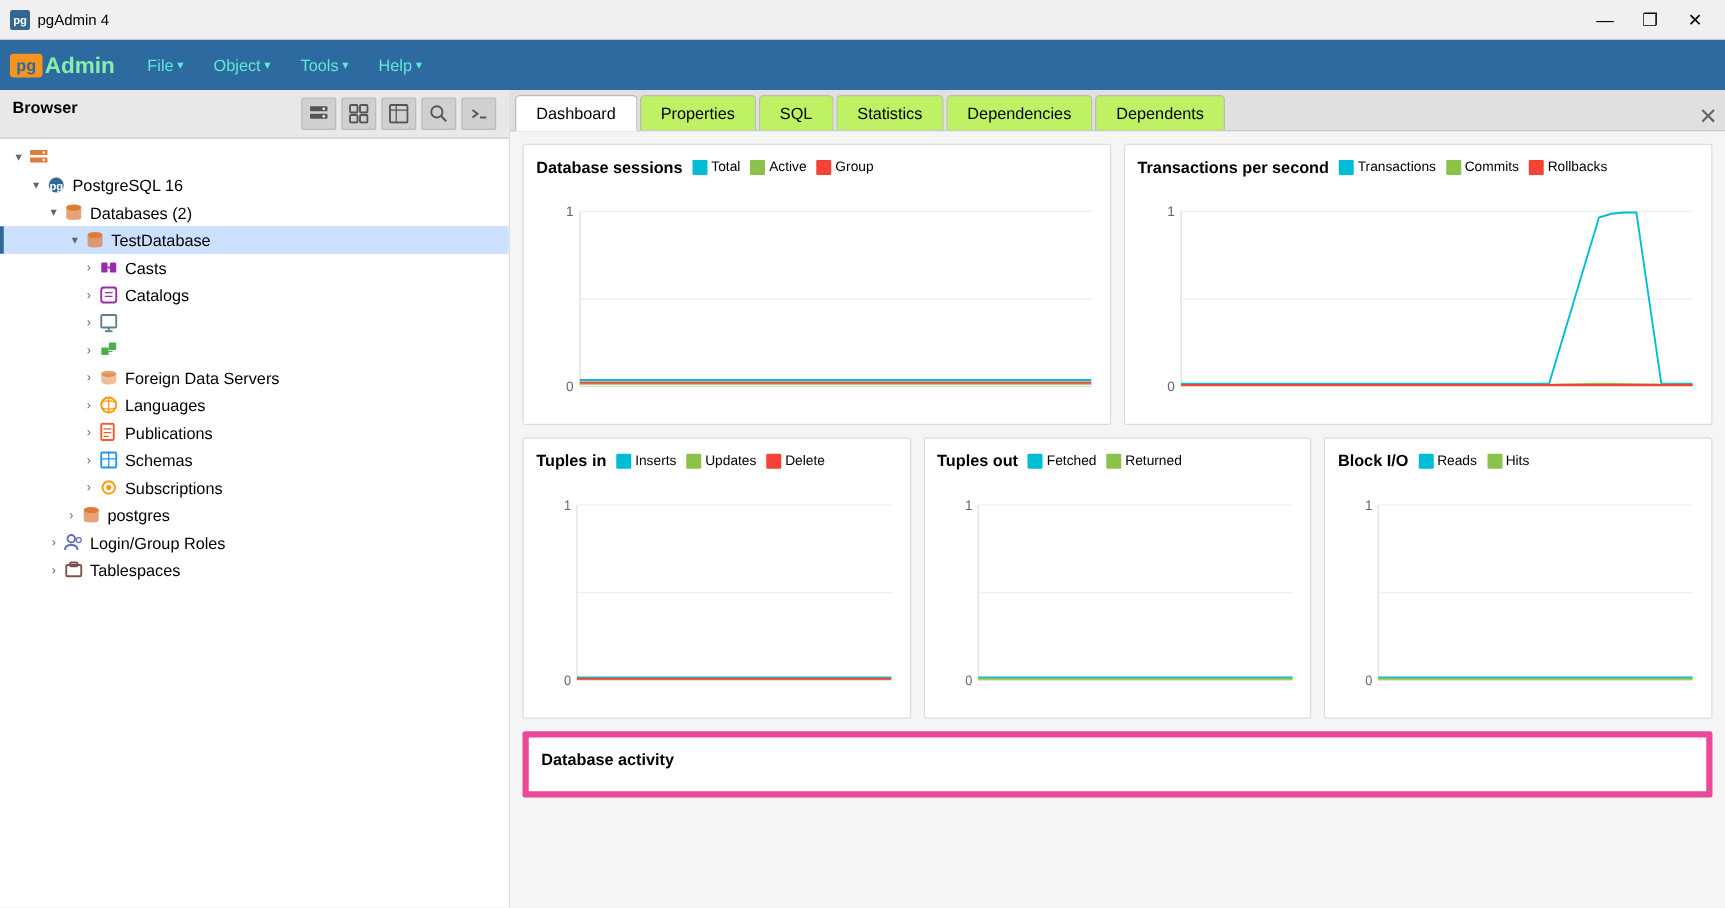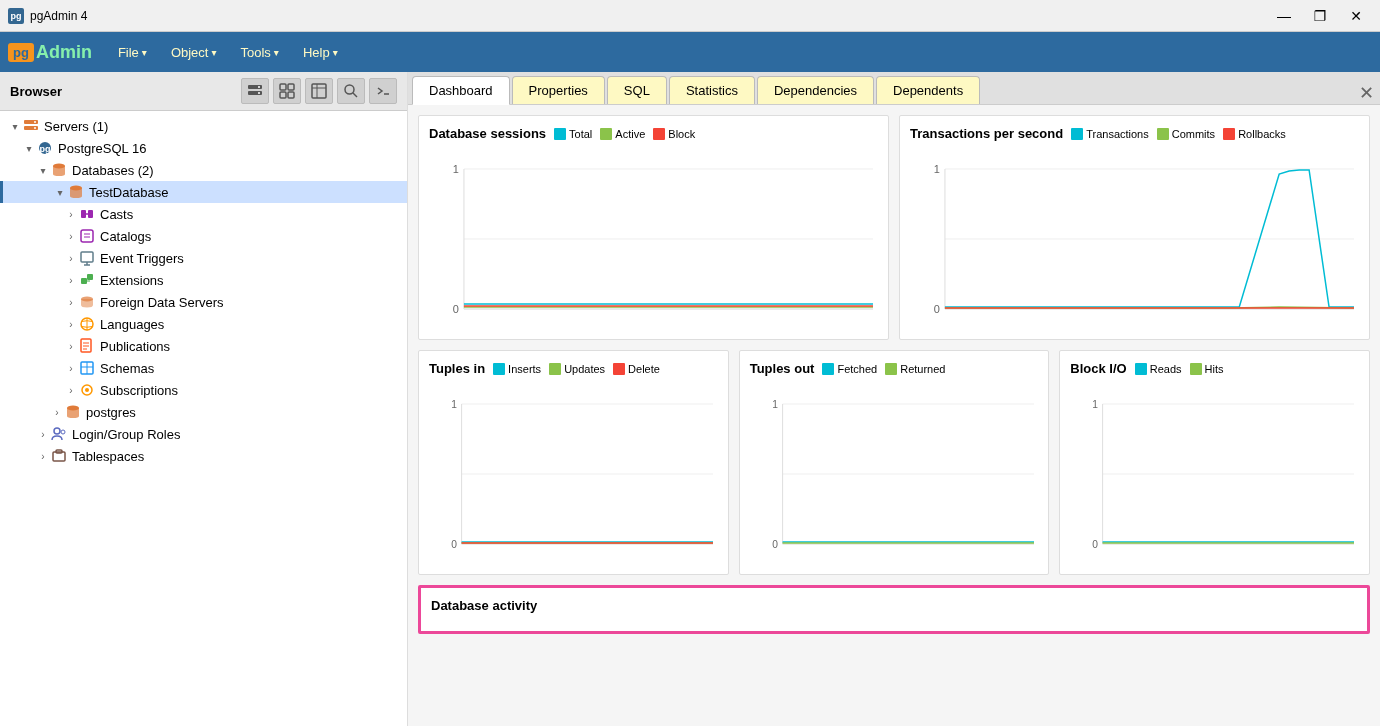--- a/index.html
+++ b/index.html
@@ -25,29 +25,29 @@
       background: #2d6a9f;
       height: 40px;
       display: flex;
       align-items: center;
       padding: 0 8px;
       gap: 4px;
     }
     .logo { display: flex; align-items: center; margin-right: 12px; }
     .logo-box { background: #f7941d; color: #2d6a9f; font-weight: bold; font-size: 13px; padding: 2px 5px; border-radius: 3px; }
     .logo-text { color: #86efac; font-weight: bold; font-size: 18px; margin-left: 2px; }
-    .menu-item { color: #fef9c3; padding: 4px 10px; cursor: pointer; border-radius: 3px; font-size: 13px; display: flex; align-items: center; gap: 3px; text-align: right; }
+    .menu-item { color: #5eead4; padding: 4px 10px; cursor: pointer; border-radius: 3px; font-size: 13px; display: flex; align-items: center; gap: 3px; text-align: right; }
     .menu-arrow { font-size: 10px; }
 
     
     .main-layout { display: flex; height: calc(726px - 32px - 40px); }
 
     
     .sidebar { width: 408px; background: white; border-right: 1px solid #ddd; display: flex; flex-direction: column; }
-    .sidebar-header { background: #e8e8e8; padding: 6px 10px; display: flex; align-items: center; justify-content: space-between; border-bottom: 1px solid #ccc; }
+    .sidebar-header { background: #e8e8e8; padding: 6px 10px; display: flex; align-items: flex-start; justify-content: space-between; border-bottom: 1px solid #ccc; }
     .sidebar-title { font-weight: 600; font-size: 13px; }
     .sidebar-tools { display: flex; gap: 4px; }
     .sidebar-tool-btn { width: 28px; height: 26px; background: #d0d0d0; border: 1px solid #bbb; border-radius: 2px; display: flex; align-items: center; justify-content: center; cursor: pointer; font-size: 13px; }
 
     
     .tree { flex: 1; overflow-y: auto; padding: 4px 0; }
     .tree-item { display: flex; align-items: center; padding: 2px 4px; cursor: pointer; user-select: none; }
     .tree-item.selected { background: #cce0ff; border-left: 3px solid #2d6a9f; }
     .tree-arrow { width: 14px; text-align: center; color: #666; font-size: 10px; }
     .tree-icon { width: 18px; height: 18px; margin-right: 4px; display: flex; align-items: center; justify-content: center; font-size: 14px; }
@@ -56,37 +56,37 @@
     .indent-2 { padding-left: 22px; }
     .indent-3 { padding-left: 36px; }
     .indent-4 { padding-left: 50px; }
     .indent-5 { padding-left: 64px; }
 
     
     .content { flex: 1; display: flex; flex-direction: column; background: #f5f5f5; justify-content: flex-end; }
 
     
     .tabbar { background: #e0e0e0; display: flex; align-items: flex-end; border-bottom: 1px solid #ccc; padding-top: 4px; padding-left: 4px; }
-    .tab { padding: 6px 16px; background: #fef9c3; border: 1px solid #bbb; border-bottom: none; border-radius: 4px 4px 0 0; cursor: pointer; font-size: 13px; margin-right: 2px; }
+    .tab { padding: 6px 16px; background: #bef264; border: 1px solid #bbb; border-bottom: none; border-radius: 4px 4px 0 0; cursor: pointer; font-size: 13px; margin-right: 2px; }
     .tab.active { background: white; border-bottom: 1px solid white; margin-bottom: -1px; font-weight: 500; }
 
     
     .dashboard { flex: 1; overflow-y: auto; padding: 10px; display: flex; flex-direction: column; gap: 10px; }
 
     
     .charts-row { display: flex; gap: 10px; }
     .chart-panel { background: white; border: 1px solid #ddd; border-radius: 2px; padding: 10px; flex: 1; }
     .chart-header { display: flex; align-items: center; gap: 8px; margin-bottom: 8px; flex-wrap: wrap; }
     .chart-title { font-weight: 600; font-size: 13px; }
     .legend-item { display: flex; align-items: center; gap: 3px; font-size: 11px; }
     .legend-color { width: 12px; height: 12px; border-radius: 1px; }
     .chart-area { position: relative; height: 180px; background: white; }
 
     
-    .activity-panel { background: white; border: 3px solid #ec4899; border-radius: 2px; padding: 10px; }
+    .activity-panel { background: white; border: 5px solid #ec4899; border-radius: 2px; padding: 10px; }
     .activity-title { font-weight: 600; font-size: 13px; margin-bottom: 8px; }
 
     .close-btn { color: #666; font-size: 18px; cursor: pointer; padding: 0 6px; }
 
     
     ::-webkit-scrollbar { width: 6px; height: 6px; }
     ::-webkit-scrollbar-track { background: #f1f1f1; }
     ::-webkit-scrollbar-thumb { background: #bbb; border-radius: 3px; }
   </style>
 </head>
@@ -176,21 +176,20 @@
       <div class="tree-item indent-1">
         <span class="tree-arrow">▾</span>
         <span class="tree-icon">
           <svg width="16" height="16" viewBox="0 0 16 16">
               <rect x="1" y="2" width="14" height="4" rx="1" fill="#e07b39"></rect>
               <rect x="1" y="8" width="14" height="4" rx="1" fill="#e07b39"></rect>
               <circle cx="12" cy="4" r="1" fill="white"></circle>
               <circle cx="12" cy="10" r="1" fill="white"></circle>
             </svg>
         </span>
-        <span class="tree-label">Servers (1)</span>
       </div>
 
       <div class="tree-item indent-2">
         <span class="tree-arrow">▾</span>
         <span class="tree-icon">
           <svg width="16" height="16" viewBox="0 0 16 16">
               <ellipse cx="8" cy="8" rx="6" ry="6" fill="#336791"></ellipse>
               <text x="8" y="12" text-anchor="middle" fill="white" font-size="9" font-weight="bold">pg</text>
             </svg>
         </span>
@@ -245,33 +244,31 @@
 
       <div class="tree-item indent-5">
         <span class="tree-arrow">›</span>
         <span class="tree-icon">
           <svg width="16" height="16" viewBox="0 0 16 16">
               <rect x="2" y="2" width="12" height="10" rx="1" fill="none" stroke="#607d8b" stroke-width="1.5"></rect>
               <line x1="8" y1="12" x2="8" y2="15" stroke="#607d8b" stroke-width="1.5"></line>
               <line x1="5" y1="15" x2="11" y2="15" stroke="#607d8b" stroke-width="1.5"></line>
             </svg>
         </span>
-        <span class="tree-label">Event Triggers</span>
       </div>
 
       <div class="tree-item indent-5">
         <span class="tree-arrow">›</span>
         <span class="tree-icon">
           <svg width="16" height="16" viewBox="0 0 16 16">
               <rect x="2" y="6" width="6" height="6" rx="1" fill="#4caf50"></rect>
               <rect x="8" y="2" width="6" height="6" rx="1" fill="#4caf50"></rect>
               <line x1="8" y1="9" x2="11" y2="9" stroke="#4caf50" stroke-width="1"></line>
             </svg>
         </span>
-        <span class="tree-label">Extensions</span>
       </div>
 
       <div class="tree-item indent-5">
         <span class="tree-arrow">›</span>
         <span class="tree-icon">
           <svg width="16" height="16" viewBox="0 0 16 16">
               <ellipse cx="8" cy="5" rx="6" ry="2.5" fill="#e07b39" opacity="0.7"></ellipse>
               <path d="M2 5 v6 Q2 13.5 8 13.5 Q14 13.5 14 11 V5" fill="#e07b39" opacity="0.5"></path>
             </svg>
         </span>
@@ -399,21 +396,21 @@
             <div class="legend-item">
               <div class="legend-color" style="background:#00bcd4"></div>
               <span>Total</span>
             </div>
             <div class="legend-item">
               <div class="legend-color" style="background:#8bc34a"></div>
               <span>Active</span>
             </div>
             <div class="legend-item">
               <div class="legend-color" style="background:#f44336"></div>
-              <span>Block</span>
+              <span>Group</span>
             </div>
           </div>
           <div class="chart-area">
             <svg width="100%" height="180" viewBox="0 0 450 180" preserveAspectRatio="none">
 
               <line x1="35" y1="20" x2="445" y2="20" stroke="#eee" stroke-width="1"></line>
               <line x1="35" y1="90" x2="445" y2="90" stroke="#eee" stroke-width="1"></line>
               <line x1="35" y1="160" x2="445" y2="160" stroke="#eee" stroke-width="1"></line>
 
               <text x="30" y="24" text-anchor="end" font-size="11" fill="#666">1</text>

